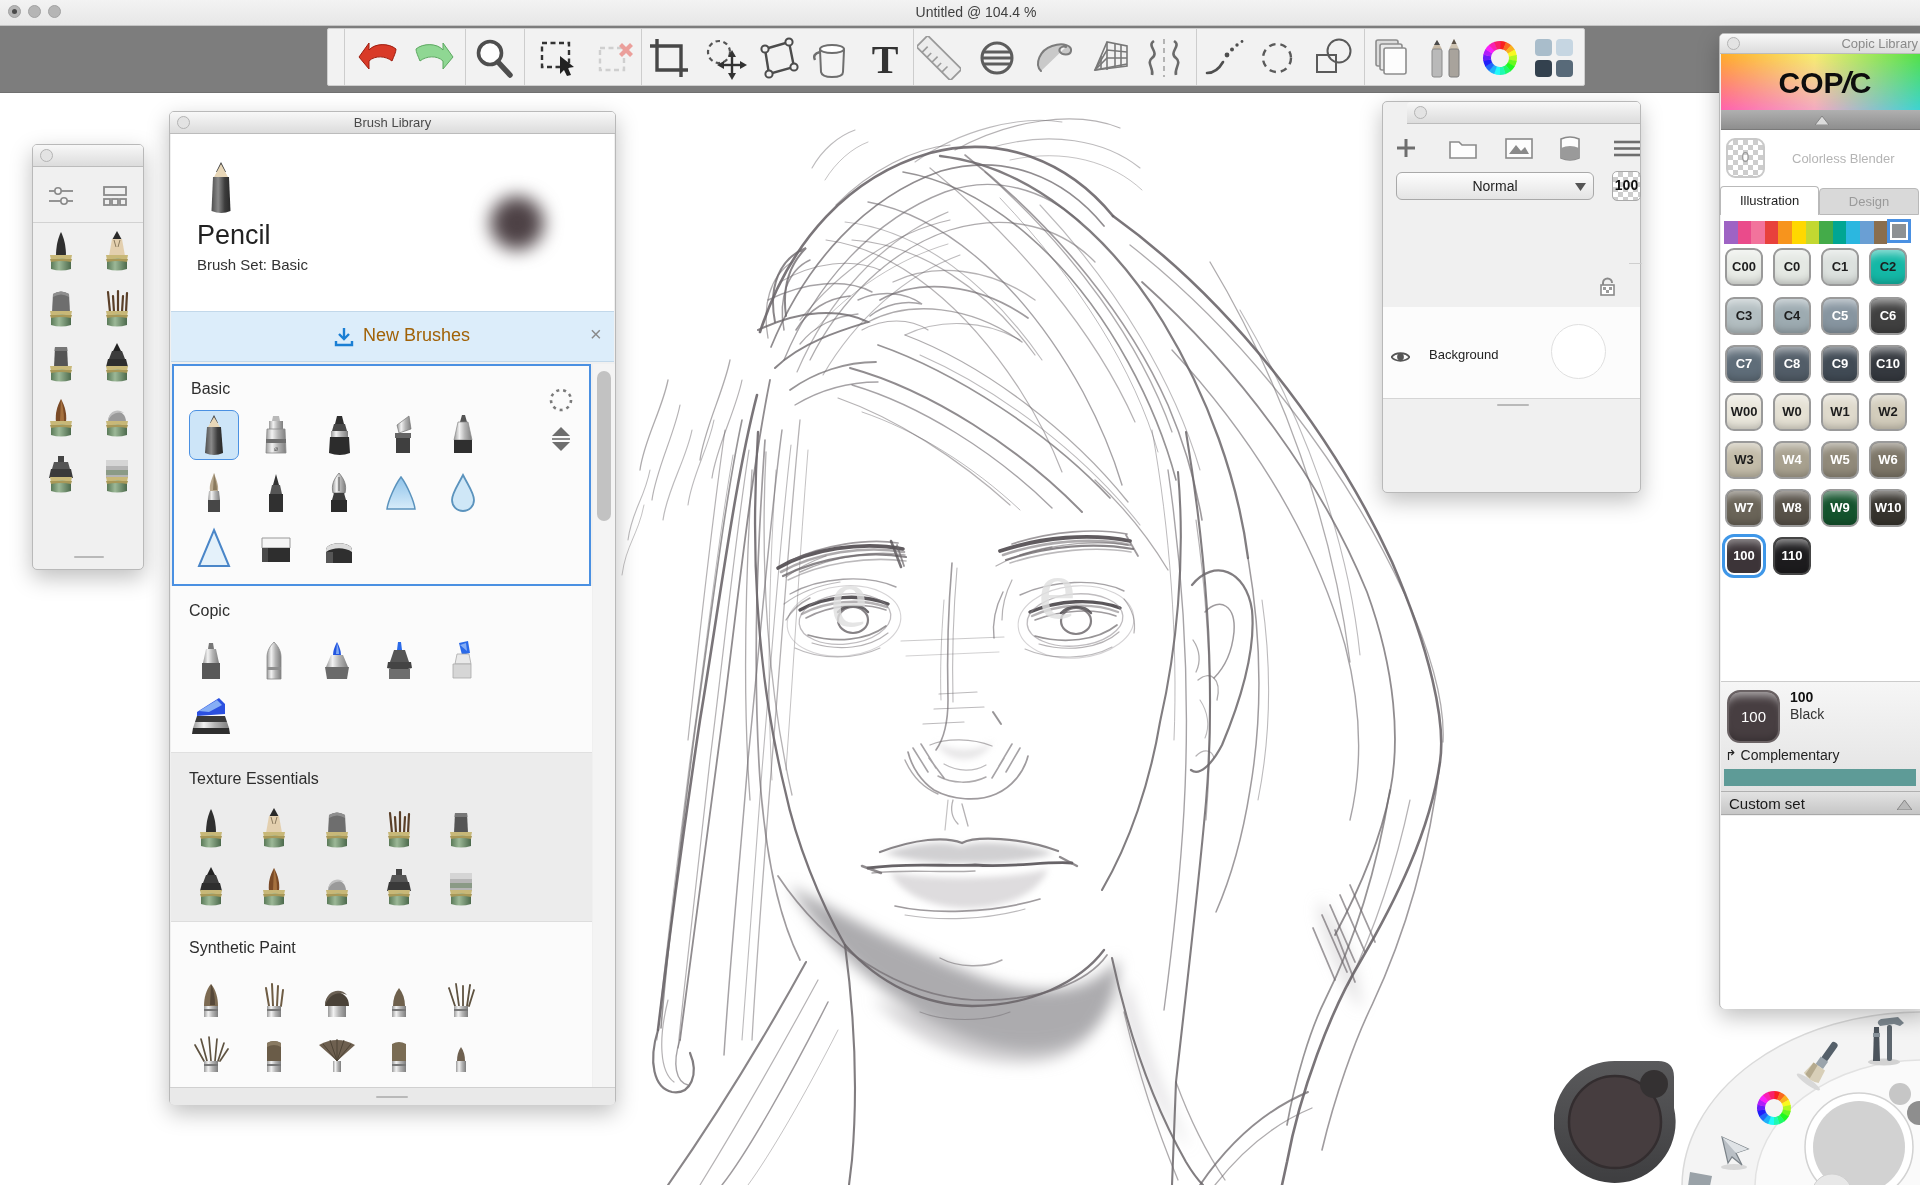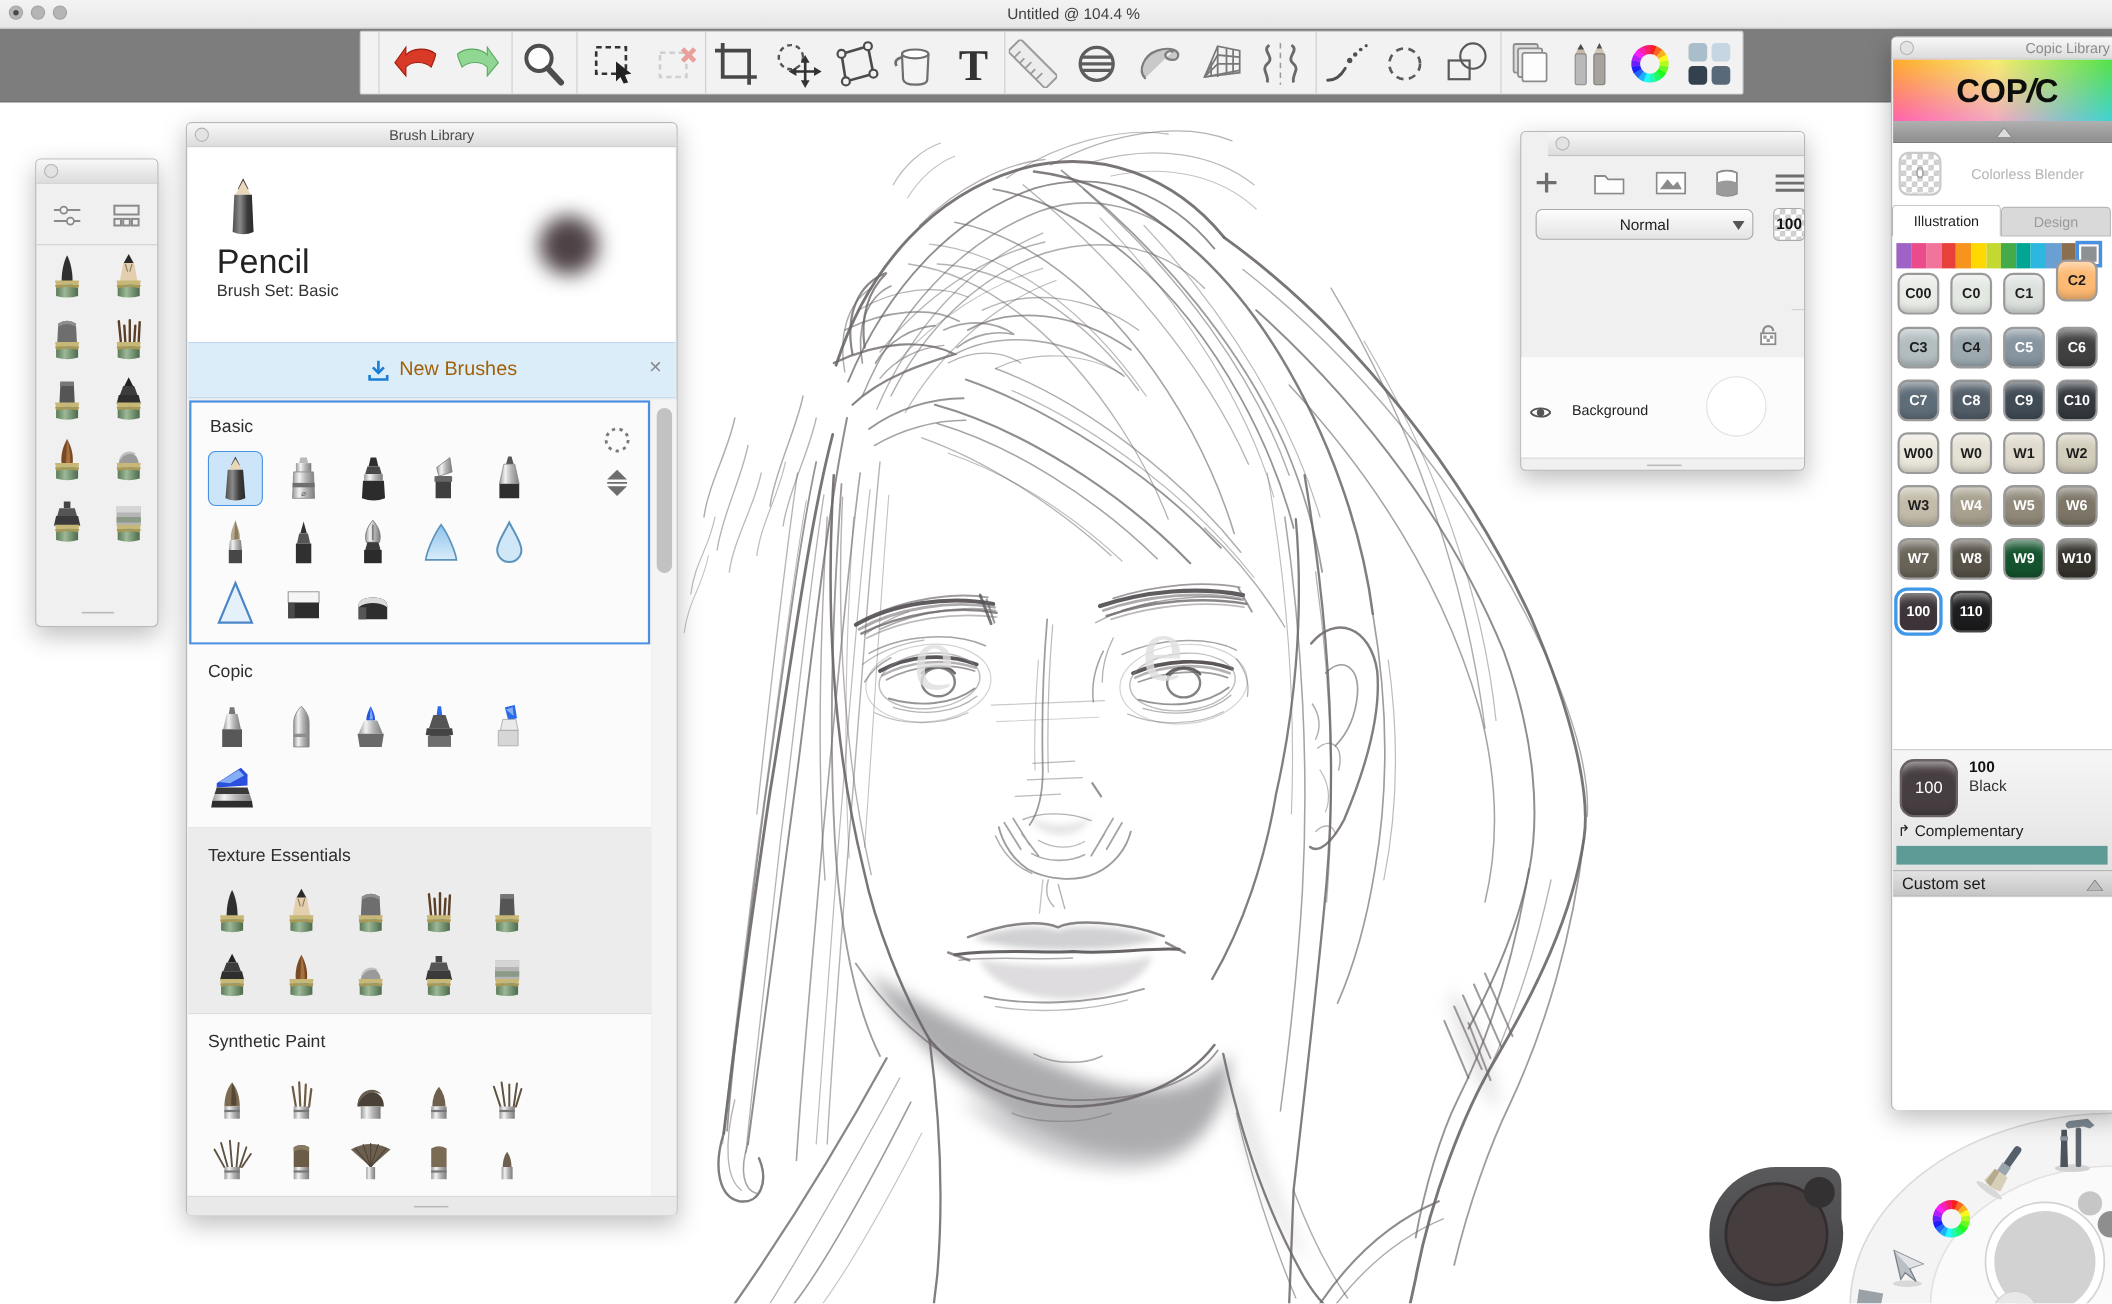--- a/index.html
+++ b/index.html
@@ -25,21 +25,21 @@
   font-size:13px; color:#4a4a4a; line-height:21px; }
 .pcirc { position:absolute; left:7px; top:4px; width:13px; height:13px; border-radius:50%;
   background:#e3e3e3; border:1px solid #b4b4b4; }
 
 #sketch { position:absolute; left:0; top:0; z-index:5; }
 
 #mini { left:32px; top:144px; width:112px; height:426px; }
 
 #blib { left:169px; top:111px; width:447px; height:994px; }
 
-#layers { left:1382px; top:119px; width:259px; height:309px;padding-left:24px; }
+#layers { left:1382px; top:101px; width:259px; height:392px;padding-left:24px; }
 
 #copic { left:1719px; top:33px; width:210px; height:976px; border-radius:5px 0 0 5px; z-index:60; }
 .bicon { position:absolute; width:44px; height:44px; }
 .checker { background-color:#fff;
   background-image:linear-gradient(45deg,#cdcdcd 25%,transparent 25%,transparent 75%,#cdcdcd 75%),
    linear-gradient(45deg,#cdcdcd 25%,transparent 25%,transparent 75%,#cdcdcd 75%);
   background-size:10px 10px; background-position:0 0,5px 5px; }
 .seclabel { position:absolute; font-size:16px; color:#2d2d2d; }
 .handle { position:absolute; height:0; border-top:2px solid #b9b9b9; border-radius:2px; }
 #newbrush { position:absolute; left:1px; top:199px; width:443px; height:51px;
@@ -765,21 +765,21 @@
     <div class="handle" style="left:41px;top:411px;width:30px"></div>
   </div>
   <div class="panel" id="blib">
     <div class="ptitle"><div class="pcirc"></div>Brush Library</div>
     <div style="position:absolute;left:1px;top:22px;width:443px;height:177px;background:#fff"></div>
     <svg class="bicon" style="left:29px;top:48px;width:44px;height:56px" viewBox="0 0 44 56">
         <path d="M22 2 L27 12 L17 12 Z" fill="#3a3a3a"></path>
         <path d="M15 17 L22 4 L29 17 Z" fill="#e8d7b8"></path>
         <path d="M14 17 h16 l1.5 34 q-9 4 -19 0 Z" fill="url(#dkbody)"></path>
       </svg>
-    <div style="position:absolute;left:27px;top:108px;font-size:31px;color:#222;">Pencil</div>
+    <div style="position:absolute;left:27px;top:108px;font-size:27px;color:#222;">Pencil</div>
     <div style="position:absolute;left:27px;top:144px;font-size:15px;color:#333;">Brush Set: Basic</div>
     <div style="position:absolute;left:320px;top:84px;width:54px;height:54px;border-radius:50%;background:#4d4145;filter:blur(9px)"></div>
     <div id="newbrush">
       <svg style="position:absolute;left:162px;top:14px;width:22px;height:22px" viewBox="0 0 22 22">
           <g stroke="#1a7fd4" stroke-width="2.4" fill="none">
             <path d="M11 2 V12"></path>
             <path d="M6 8 L11 13 L16 8" fill="none"></path>
             <path d="M3 15 V19 H19 V15"></path>
           </g>
         </svg>
@@ -1028,21 +1028,21 @@
       <div style="position:absolute;left:112.8px;top:187px;width:13.6px;height:23px;background:#00a693"></div>
       <div style="position:absolute;left:126.4px;top:187px;width:13.6px;height:23px;background:#2bb7e0"></div>
       <div style="position:absolute;left:140.0px;top:187px;width:13.6px;height:23px;background:#6a9fd4"></div>
       <div style="position:absolute;left:153.6px;top:187px;width:13.6px;height:23px;background:#8a6e4e"></div>
       </div>
     <div style="position:absolute;left:167px;top:185px;width:24px;height:24px;border:3px solid #4a90e2;background:#8d9194;box-shadow:inset 0 0 0 2px #fff"></div>
     <div>
       <div class="sw" style="left:5px;top:214px;background:#e9ece7;color:#1d1d1d">C00</div>
       <div class="sw" style="left:53px;top:214px;background:#e4e8e3;color:#1d1d1d">C0</div>
       <div class="sw" style="left:101px;top:214px;background:#dce1de;color:#1d1d1d">C1</div>
-      <div class="sw" style="left:149px;top:202px;background:#fdba74;color:#1d1d1d">C2</div>
+      <div class="sw" style="left:149px;top:214px;background:#14b8a6;color:#1d1d1d">C2</div>
       <div class="sw" style="left:5px;top:263px;background:#b3bec1;color:#1d1d1d">C3</div>
       <div class="sw" style="left:53px;top:263px;background:#9dabb1;color:#1d1d1d">C4</div>
       <div class="sw" style="left:101px;top:263px;background:#8795a0;color:#fff">C5</div>
       <div class="sw" style="left:149px;top:263px;background:#404040;color:#fff">C6</div>
       <div class="sw" style="left:5px;top:311px;background:#5f6d79;color:#fff">C7</div>
       <div class="sw" style="left:53px;top:311px;background:#525d68;color:#fff">C8</div>
       <div class="sw" style="left:101px;top:311px;background:#414b55;color:#fff">C9</div>
       <div class="sw" style="left:149px;top:311px;background:#35393f;color:#fff">C10</div>
       <div class="sw" style="left:5px;top:359px;background:#eae7dc;color:#1d1d1d">W00</div>
       <div class="sw" style="left:53px;top:359px;background:#e5e1d4;color:#1d1d1d">W0</div>

